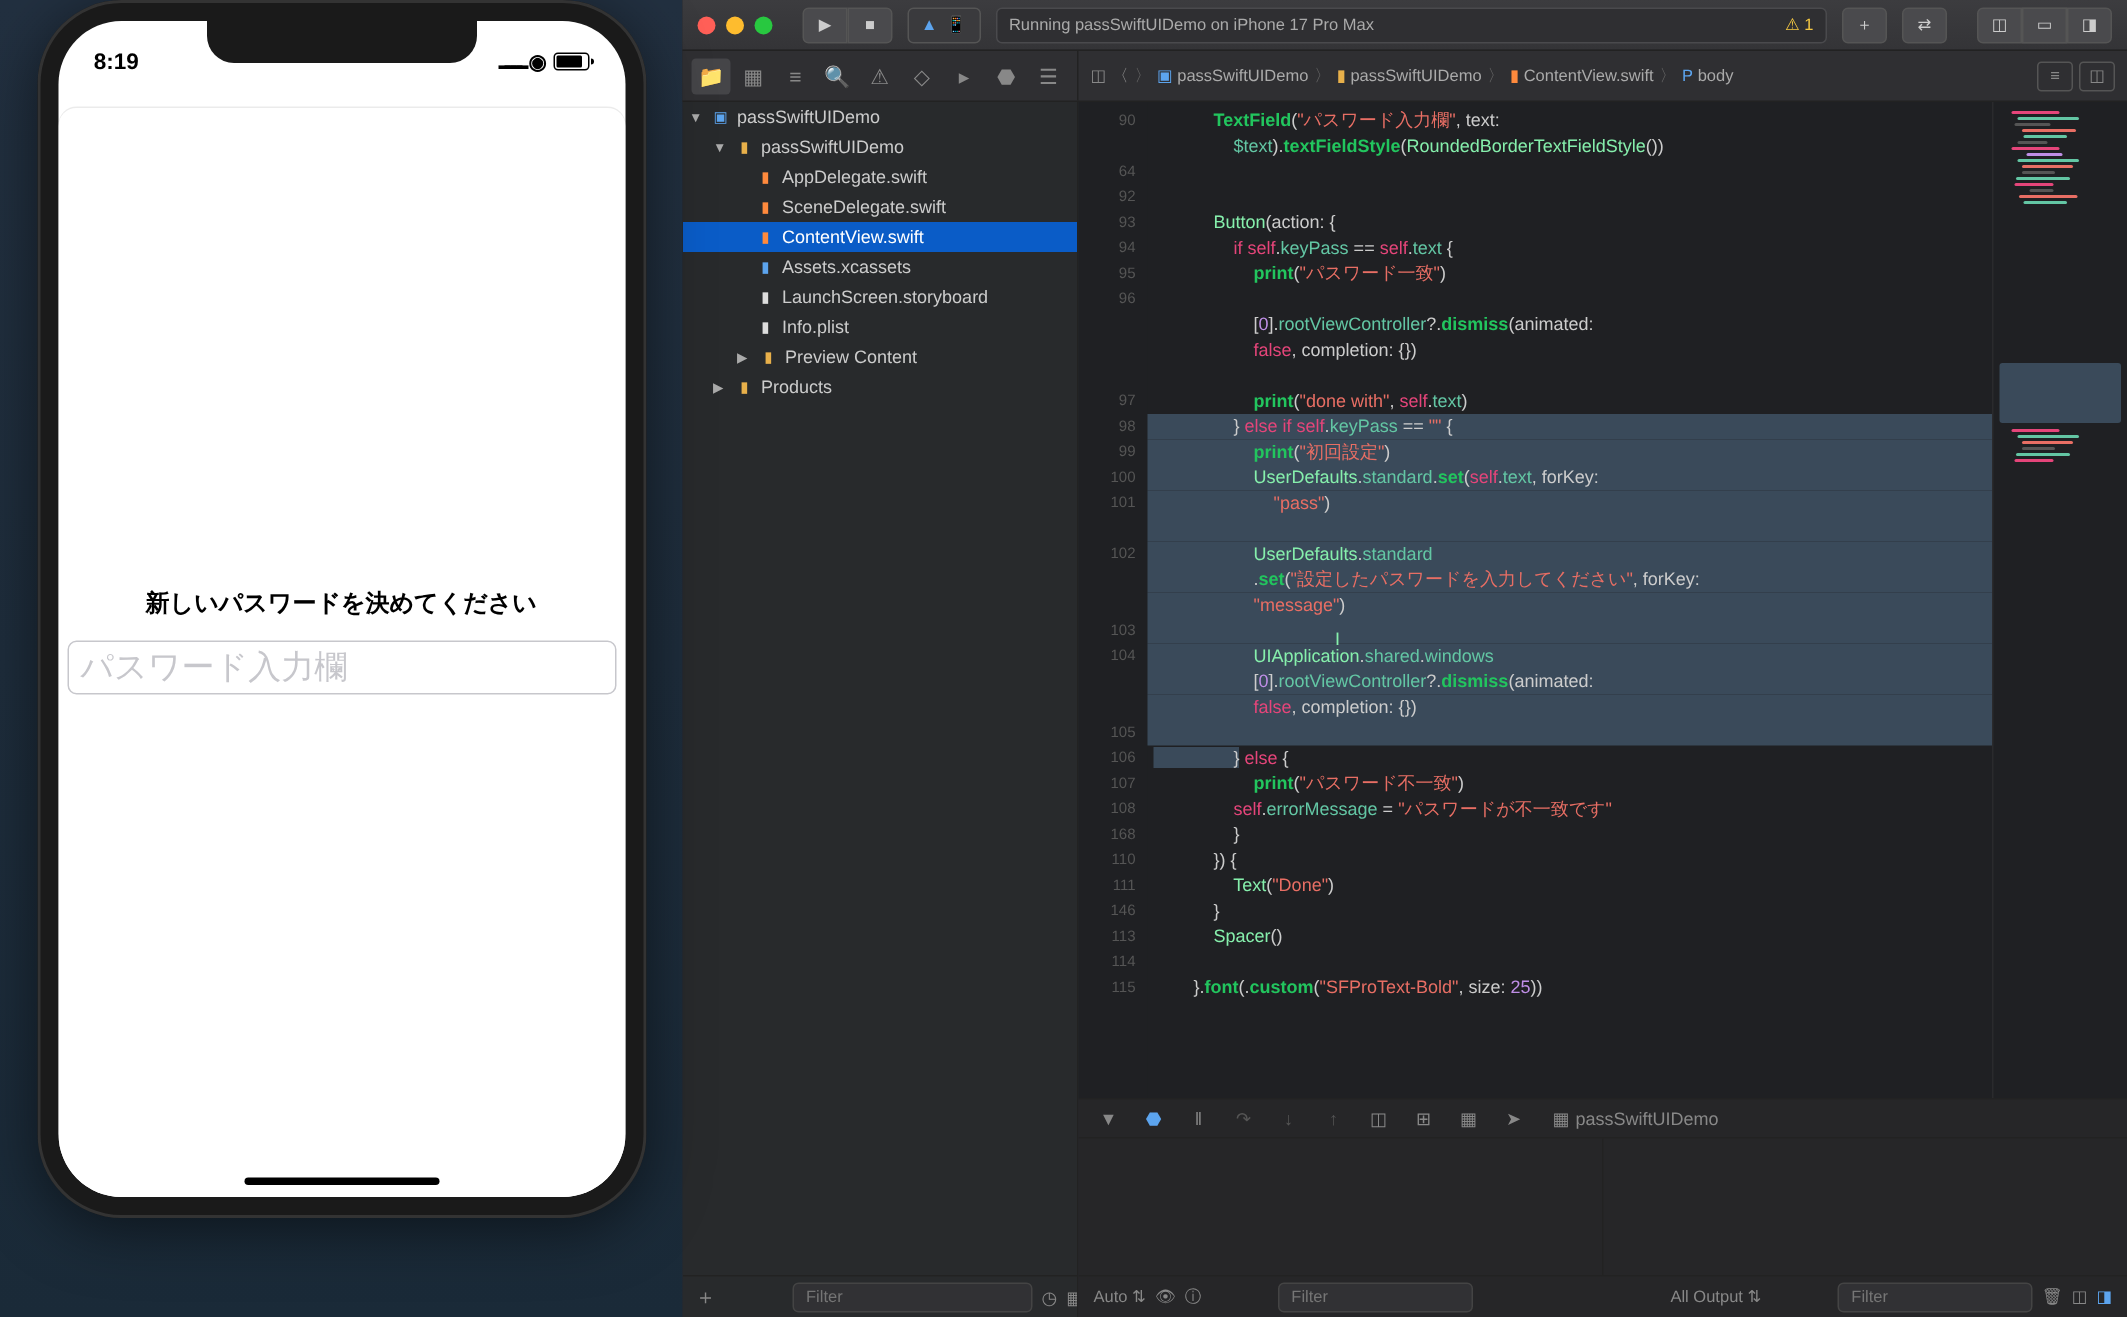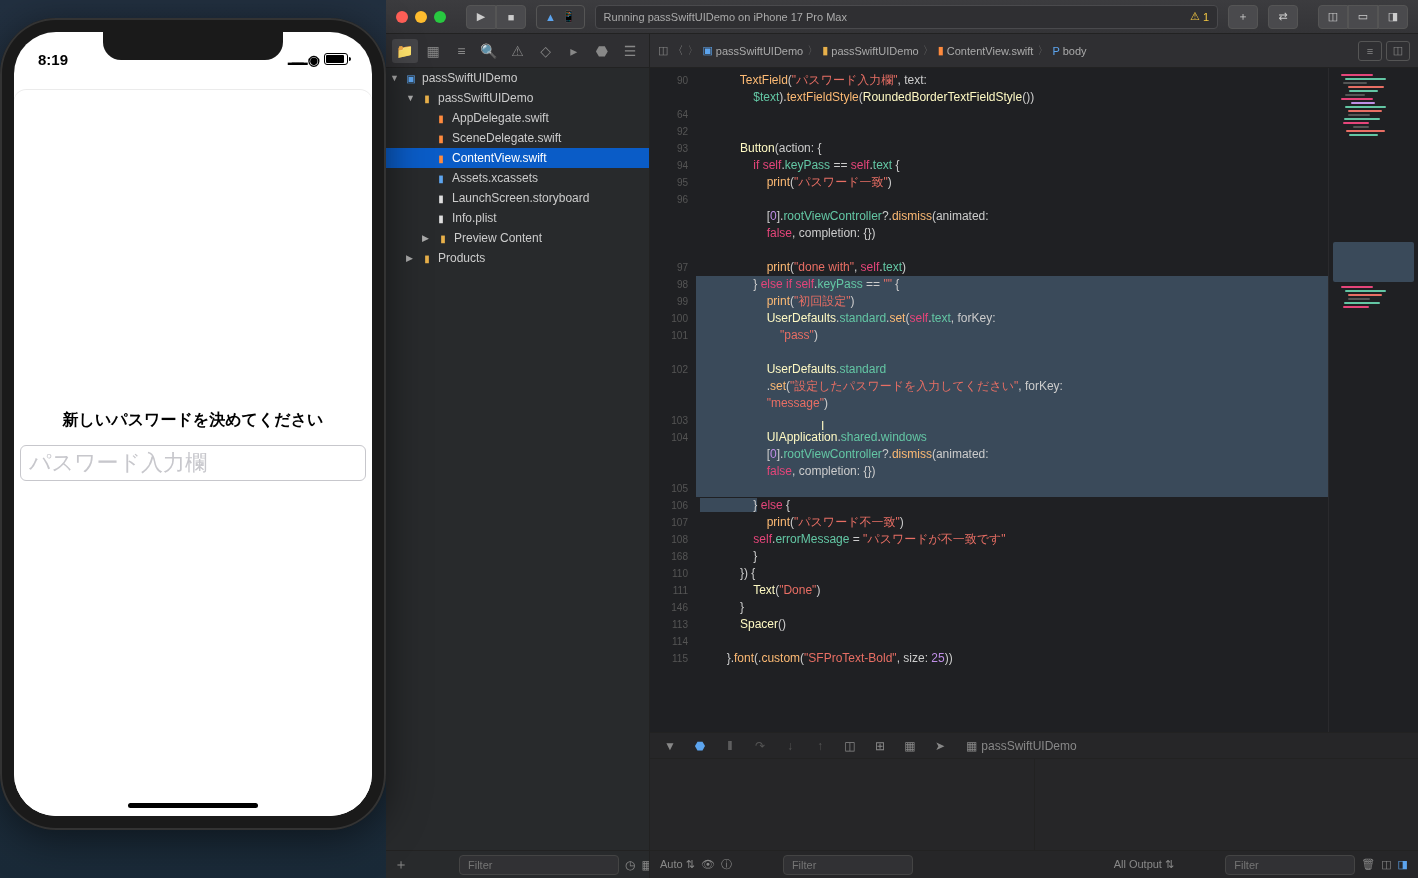--- a/index.html
+++ b/index.html
@@ -9,27 +9,26 @@
   font-family: -apple-system, BlinkMacSystemFont, "Helvetica Neue", sans-serif;
 }
 body {
   background: #1a2530;
   width: 1418px;
   height: 878px;
   overflow: hidden;
   display: flex;
 }
 .simulator-area {
-  width: 386px;
+  width: 455px;
   height: 878px;
   background: linear-gradient(180deg, #223040 0%, #1a2a38 100%);
   display: flex;
   align-items: flex-start;
   justify-content: center;
-  padding-top: 18px;
 }
 .iphone {
   width: 406px;
   height: 812px;
   background: #1a1a1a;
   border-radius: 56px;
   padding: 14px;
   box-shadow: 0 8px 40px rgba(0,0,0,0.5), inset 0 0 0 2px #333;
   position: relative;
 }
@@ -283,23 +282,23 @@
   font-family:Menlo,monospace;
   font-size:12px;
   overflow:hidden;
   position:relative;
 }
 .gutter{width:46px;background:#1f2023;text-align:right;padding:4px 8px 4px 0;color:#555;line-height:17px;font-size:10px;}
 .code{flex:1;padding:4px 0;line-height:17px;position:relative;}
 .code-line{white-space:pre;padding-left:4px;height:17px;}
 .code-line.sel{background:#3a4a5a;}
 .tok-kw{color:#e5457a;}
-.tok-fn{color:#fdba74;}
+.tok-fn{color:#22c55e;font-weight:bold;}
 .tok-str{color:#e86e64;}
-.tok-type{color:#fef9c3;}
+.tok-type{color:#86efac;}
 .tok-prop{color:#63c6a4;}
 .tok-num{color:#bf8ee6;}
 .minimap{width:90px;background:#1f2023;border-left:1px solid #2a2a2d;padding:6px 4px;}
 .minimap-line{height:2px;margin-bottom:2px;border-radius:1px;}
 .debug-area{height:146px;background:#262628;border-top:1px solid #222;display:flex;flex-direction:column;}
 .debug-toolbar{height:26px;display:flex;align-items:center;padding:0 10px;gap:10px;border-bottom:1px solid #222;font-size:12px;color:#888;}
 .debug-toolbar .db-icon{width:20px;text-align:center;}
 .debug-toolbar .db-icon.active{color:#5ca4ee;}
 .debug-split{flex:1;display:flex;}
 .debug-pane{flex:1;border-right:1px solid #222;}

